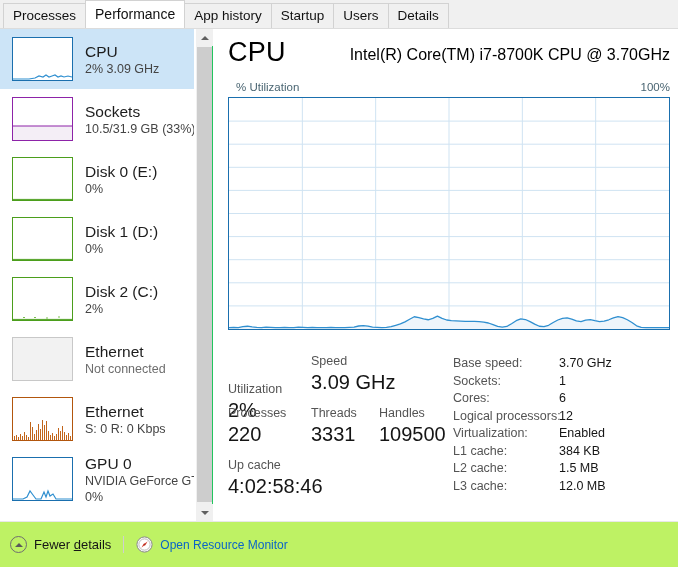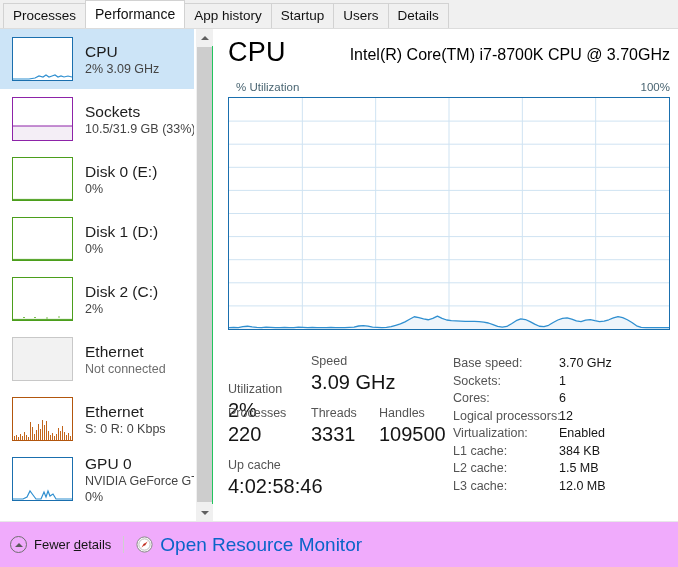--- a/index.html
+++ b/index.html
@@ -232,21 +232,21 @@
     font-size: 12.5px; color: #151515;
     white-space: nowrap;
     text-align: center;
   }
 
   
   .statusbar {
     position: absolute;
     left: 0; top: 521px;
     width: 678px; height: 46px;
-    background: #f0abfc;
+    background: #bef264;
     border-top: 1px solid #e8e8e8;
     display: flex;
     align-items: center;
     padding-left: 10px;
   }
   .sb-link {
     display: flex; align-items: center;
     cursor: default;
     height: 24px;
   }
@@ -274,21 +274,21 @@
     background: #cfcfcf;
     margin: 0 12px;
   }
   .resmon-link { display: flex; align-items: center; cursor: default; }
   .resmon-icon {
     width: 17px; height: 17px;
     margin-right: 7px;
     flex: 0 0 auto;
   }
   .resmon-text {
-    font-size: 19px; color: #0a64c8;
+    font-size: 12px; color: #0a64c8;
     white-space: nowrap;
   }
 </style>
 </head>
 <body>
 
 <div id="app">
 
   <div class="tabstrip">
     <div class="tab">Processes</div>

